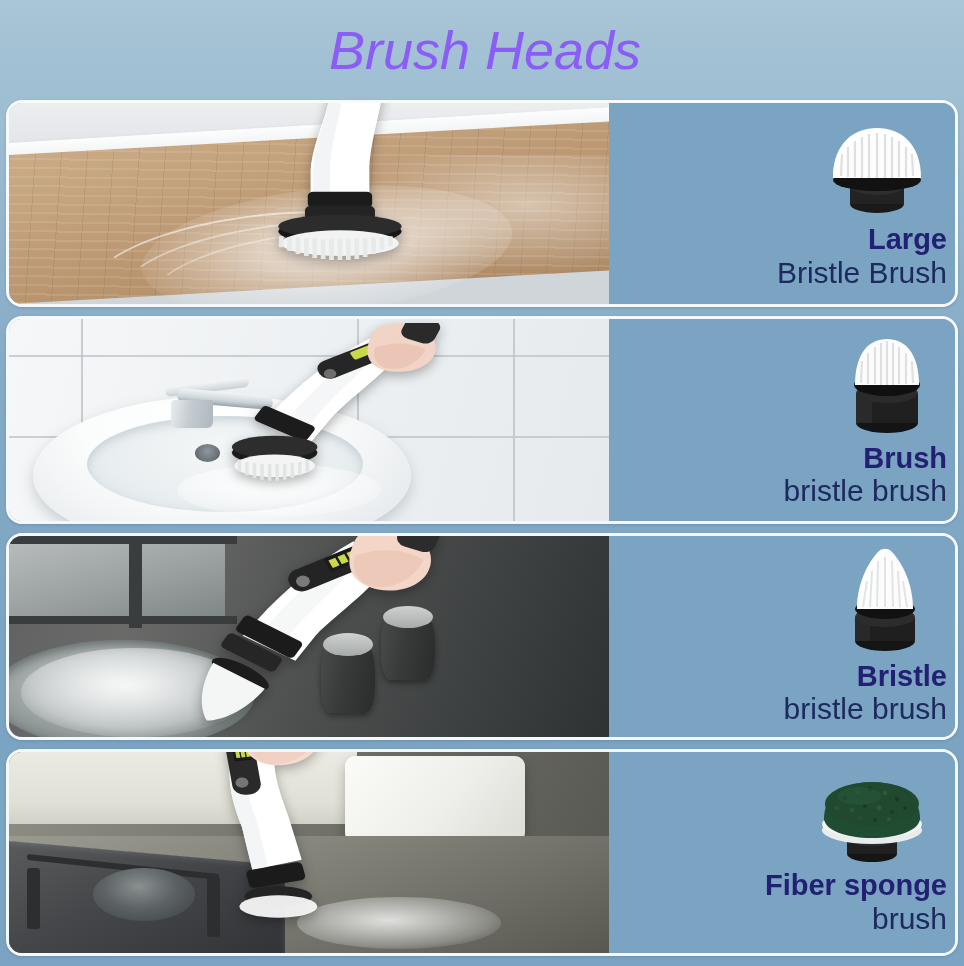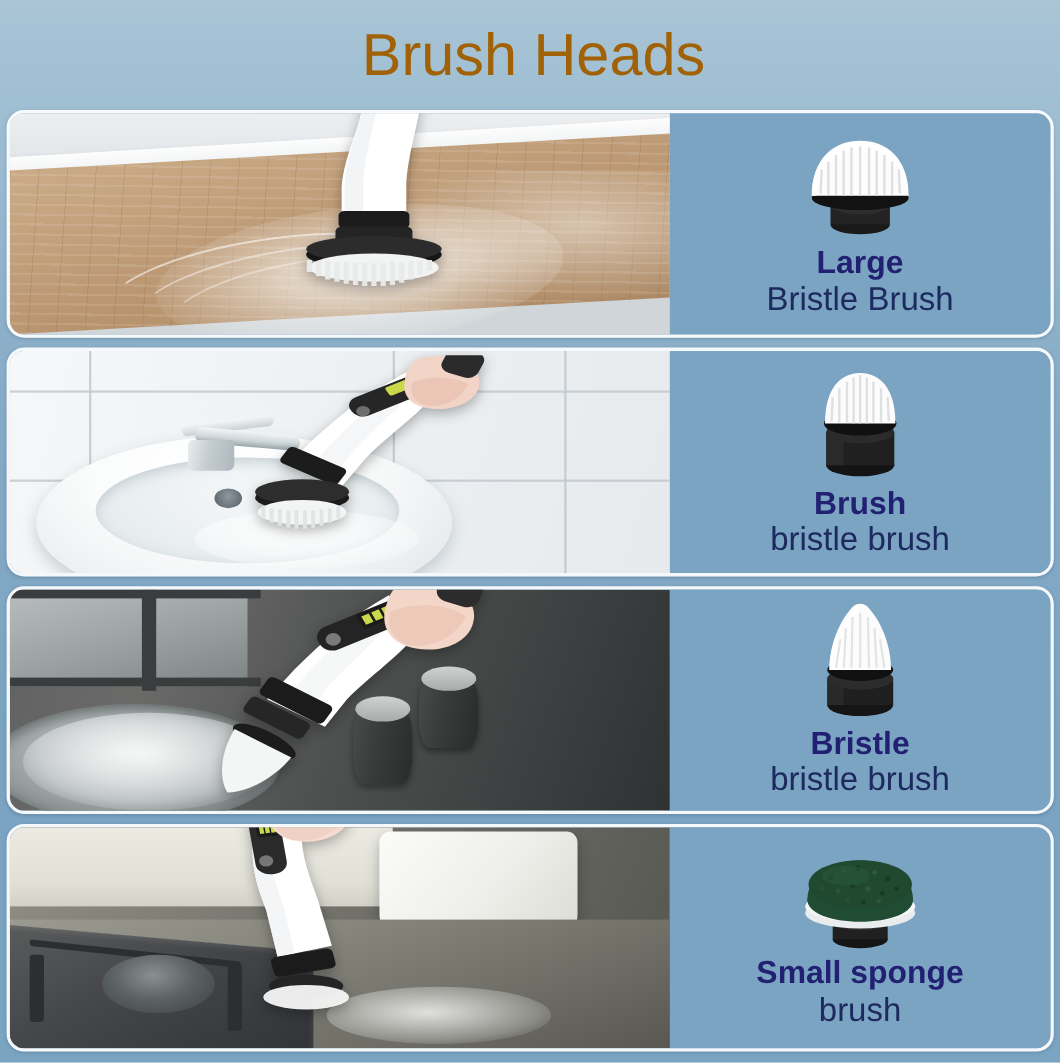--- a/index.html
+++ b/index.html
@@ -24,24 +24,25 @@
   #title-bar .t-bold {
     font-size: 54px;
     font-weight: bold;
     color: #2b2270;
     letter-spacing: -0.5px;
     line-height: 1;
   }
   #title-bar .t-reg {
     font-size: 54px;
     font-weight: normal;
-    color: #a16207;
+    color: #8b5cf6;
     letter-spacing: 0px;
     line-height: 1;
     margin-left: 6px;
+    font-style: italic;
   }
 
   
   #rows {
     position: absolute;
     left: 6px; right: 6px;
     top: 100px; bottom: 10px;
     display: flex;
     flex-direction: column;
     gap: 9px;
@@ -59,21 +60,21 @@
     width: 63.4%;
     position: relative;
     overflow: hidden;
     background: #cfd5d8;
   }
   .label-pane {
     flex: 1;
     background: #7ba4c2;
     display: flex;
     flex-direction: column;
-    align-items: center;
+    align-items: flex-end;
     justify-content: center;
     padding: 6px 8px 8px;
     position: relative;
   }
   .lbl-top {
     font-size: 29px;
     font-weight: bold;
     color: #222072;
     line-height: 1.08;
     text-align: center;
@@ -488,18 +489,18 @@
             <circle cx="82" cy="40" r="2.4" fill="#386e4d"></circle>
           <circle cx="95" cy="44" r="2.1" fill="#0f2a1c"></circle>
             <circle cx="40" cy="40" r="2.2" fill="#2e5f42"></circle>
           <circle cx="108" cy="40" r="2" fill="#0f2a1c"></circle>
             <circle cx="63" cy="50" r="2.3" fill="#2b5a3e"></circle>
           <circle cx="78" cy="52" r="2.1" fill="#0f2a1c"></circle>
             <circle cx="92" cy="51" r="2.2" fill="#35684a"></circle>
         </g>
         <ellipse cx="62" cy="28" rx="22" ry="9" fill="#2d5c40" opacity="0.45"></ellipse>
       </svg>
-      <div class="lbl-top">Small sponge</div>
+      <div class="lbl-top">Fiber sponge</div>
       <div class="lbl-bot">brush</div>
     </div>
   </div>
 
 </div>
 
 </body></html>

